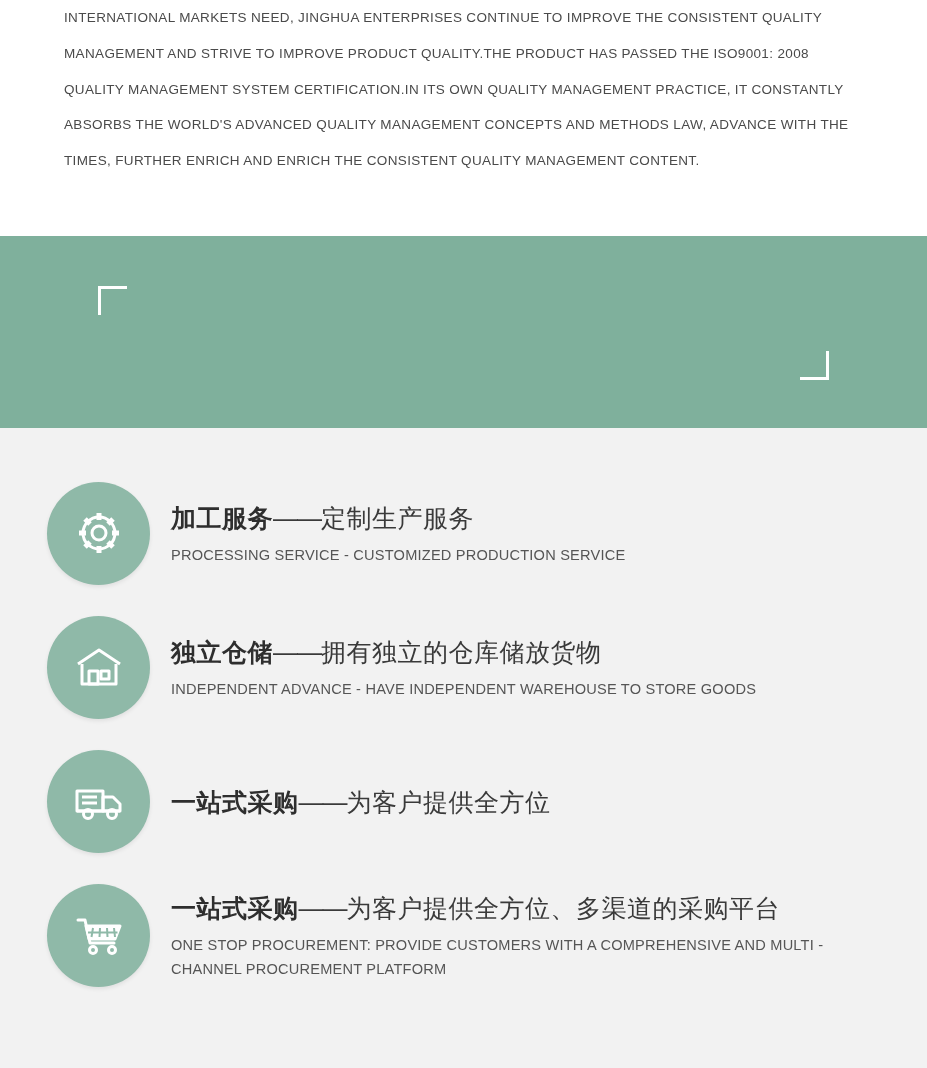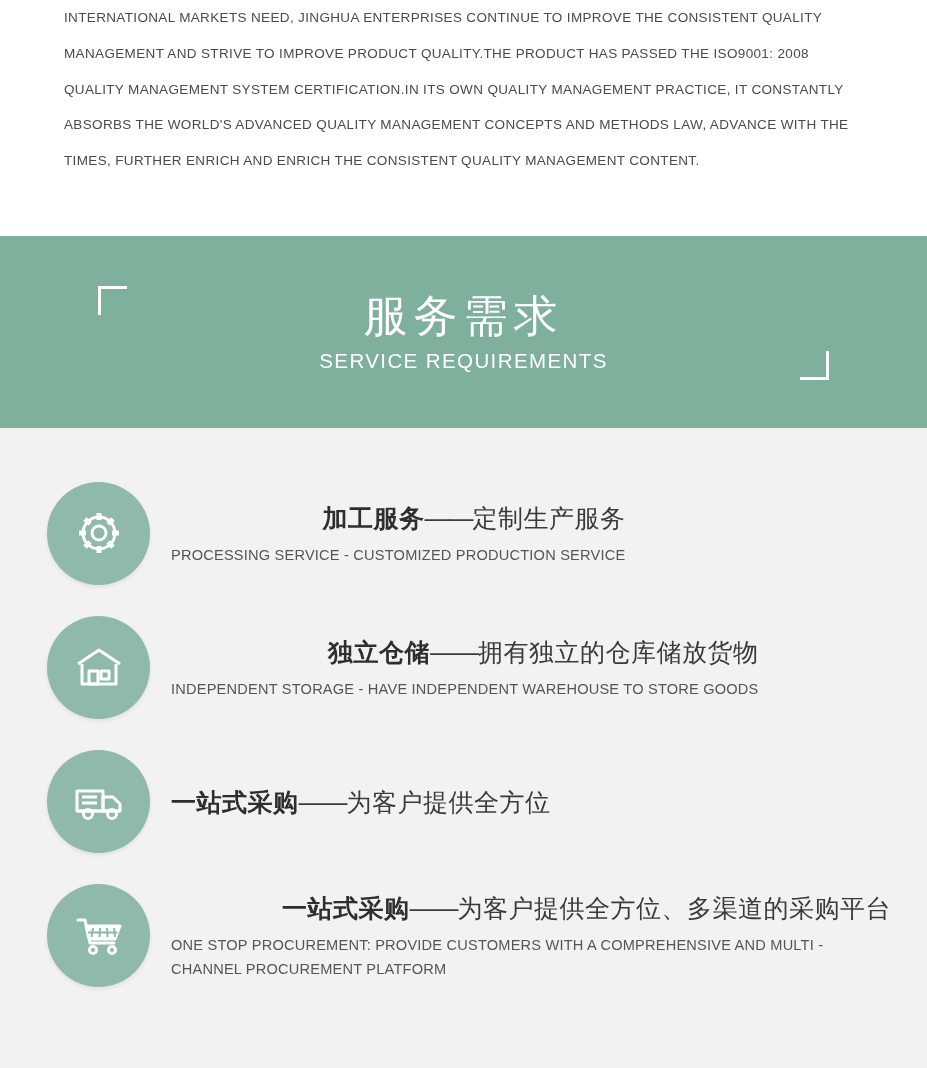--- a/index.html
+++ b/index.html
@@ -129,21 +129,20 @@
   .service-text {
     margin-left: 21px;
     padding-top: 2px;
   }
   .svc-cn {
     font-size: 25px;
     line-height: 34px;
     color: #3a3a3a;
     white-space: nowrap;
     letter-spacing: 0.5px;
-    text-align: right;
   }
   .svc-cn .bold {
     font-weight: bold;
     color: #2e2e2e;
   }
   .svc-cn .dash {
     font-weight: normal;
     color: #3a3a3a;
     letter-spacing: -1px;
   }
@@ -166,24 +165,20 @@
 <div class="page">
 
   <section class="intro">
     <p>INTERNATIONAL MARKETS NEED, JINGHUA ENTERPRISES CONTINUE TO IMPROVE THE CONSISTENT QUALITY MANAGEMENT AND STRIVE TO IMPROVE PRODUCT QUALITY.THE PRODUCT HAS PASSED THE ISO9001: 2008 QUALITY MANAGEMENT SYSTEM CERTIFICATION.IN ITS OWN QUALITY MANAGEMENT PRACTICE, IT CONSTANTLY ABSORBS THE WORLD'S ADVANCED QUALITY MANAGEMENT CONCEPTS AND METHODS LAW, ADVANCE WITH THE TIMES, FURTHER ENRICH AND ENRICH THE CONSISTENT QUALITY MANAGEMENT CONTENT.</p>
   </section>
 
   <section class="banner">
     <div class="banner-inner">
       <span class="corner corner-tl"></span>
       <span class="corner corner-br"></span>
-      <div class="banner-block">
-        <div class="banner-cn">服务需求</div>
-        <div class="banner-en">SERVICE REQUIREMENTS</div>
-      </div>
     </div>
   </section>
 
   <section class="services">
 
     <div class="service-row">
       <div class="icon-circle">
         <svg width="58" height="58" viewBox="0 0 58 58" aria-hidden="true">
           <g fill="none" stroke="#ffffff" stroke-width="3">
             <circle cx="29" cy="29" r="16"></circle>
@@ -217,21 +212,21 @@
             <path d="M12 26 L12 46 L46 46 L46 26"></path>
             <rect x="19" y="33" width="9" height="13"></rect>
             <rect x="31" y="33" width="8" height="8"></rect>
           </g>
         </svg>
       </div>
       <div class="service-text">
         <div class="svc-cn">
           <span class="bold">独立仓储</span><span class="dash">——</span><span class="rest">拥有独立的仓库储放货物</span>
         </div>
-        <div class="svc-en">INDEPENDENT STORAGE - HAVE INDEPENDENT WAREHOUSE TO STORE GOODS</div>
+        <div class="svc-en">INDEPENDENT ADVANCE - HAVE INDEPENDENT WAREHOUSE TO STORE GOODS</div>
       </div>
     </div>
 
     <div class="service-row">
       <div class="icon-circle">
         <svg width="60" height="60" viewBox="0 0 60 60" aria-hidden="true">
           <g fill="none" stroke="#ffffff" stroke-width="3" stroke-linejoin="round">
             <rect x="8" y="20" width="26" height="20"></rect>
             <path d="M34 26 L44 26 L51 33 L51 40 L34 40 Z"></path>
             <line x1="8" y1="40" x2="51" y2="40"></line>

